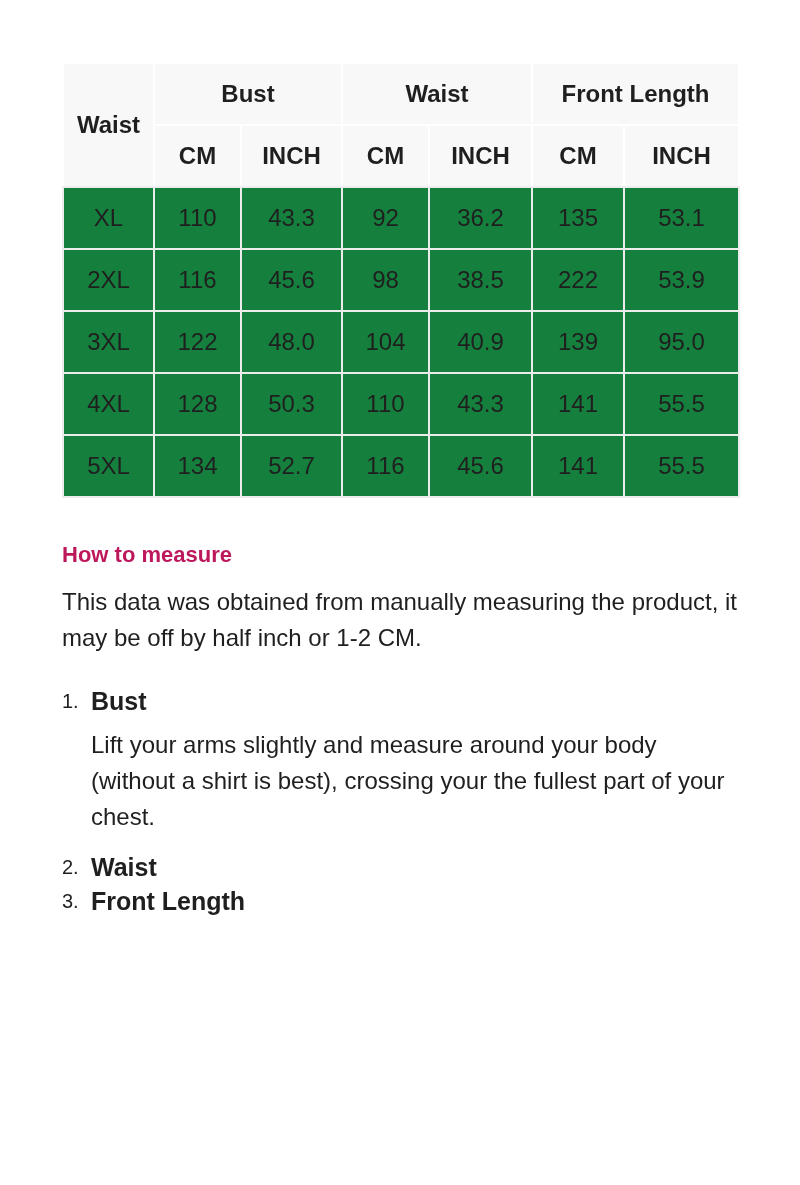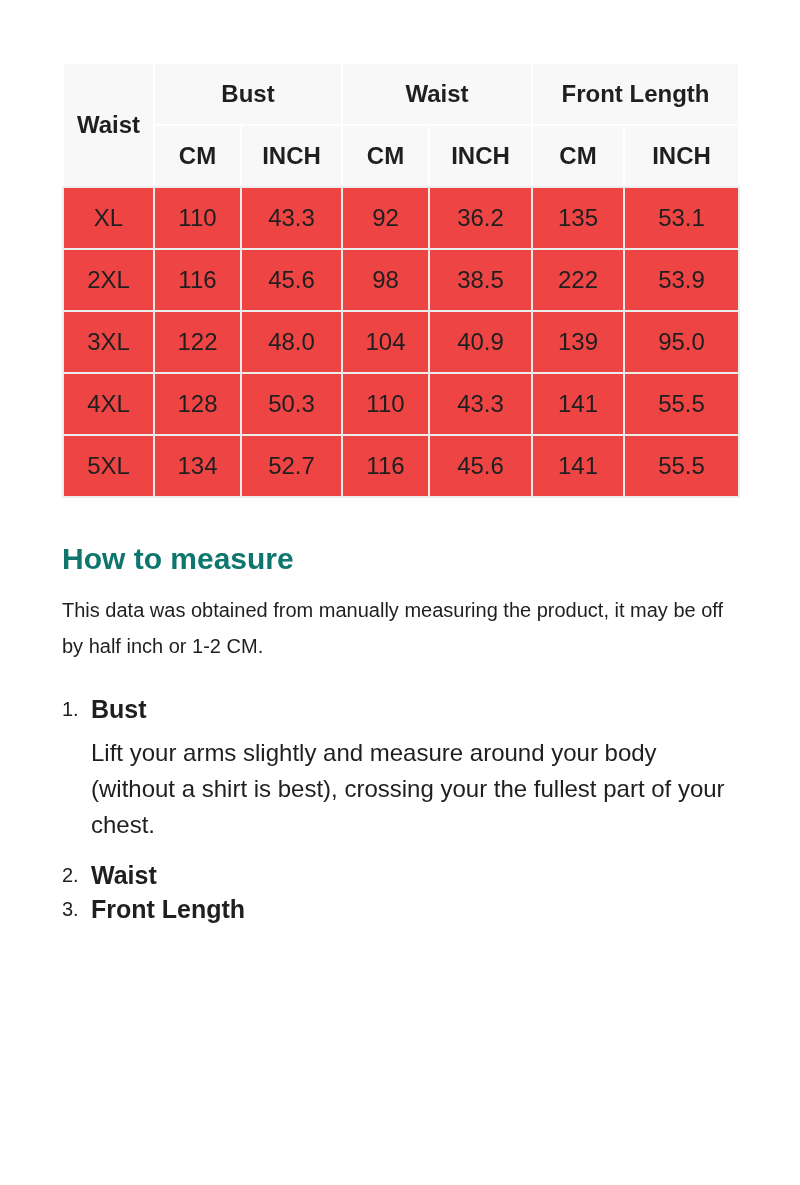--- a/index.html
+++ b/index.html
@@ -35,34 +35,34 @@
   }
   table.size-chart th {
     background: #f8f8f8;
     font-weight: bold;
     border: 2px solid #ffffff;
   }
   table.size-chart th.bb {
     border-bottom-color: #ededed;
   }
   table.size-chart td {
-    background: #ef4444;
+    background: #15803d;
     font-weight: normal;
     border: 2px solid #ececec;
   }
 
   
   h2.htm-title {
-    font-size: 30px;
+    font-size: 22px;
     font-weight: bold;
     margin: 44px 0 16px 0;
-    color: #0f766e;
+    color: #be185d;
   }
   p.htm-intro {
-    font-size: 20px;
+    font-size: 24px;
     line-height: 36px;
     margin: 8px 0 28px 0;
   }
   .steps { margin: 0; }
   .step {
     display: grid;
     grid-template-columns: 29px 1fr;
   }
   .step-number {
     grid-column: 1;

